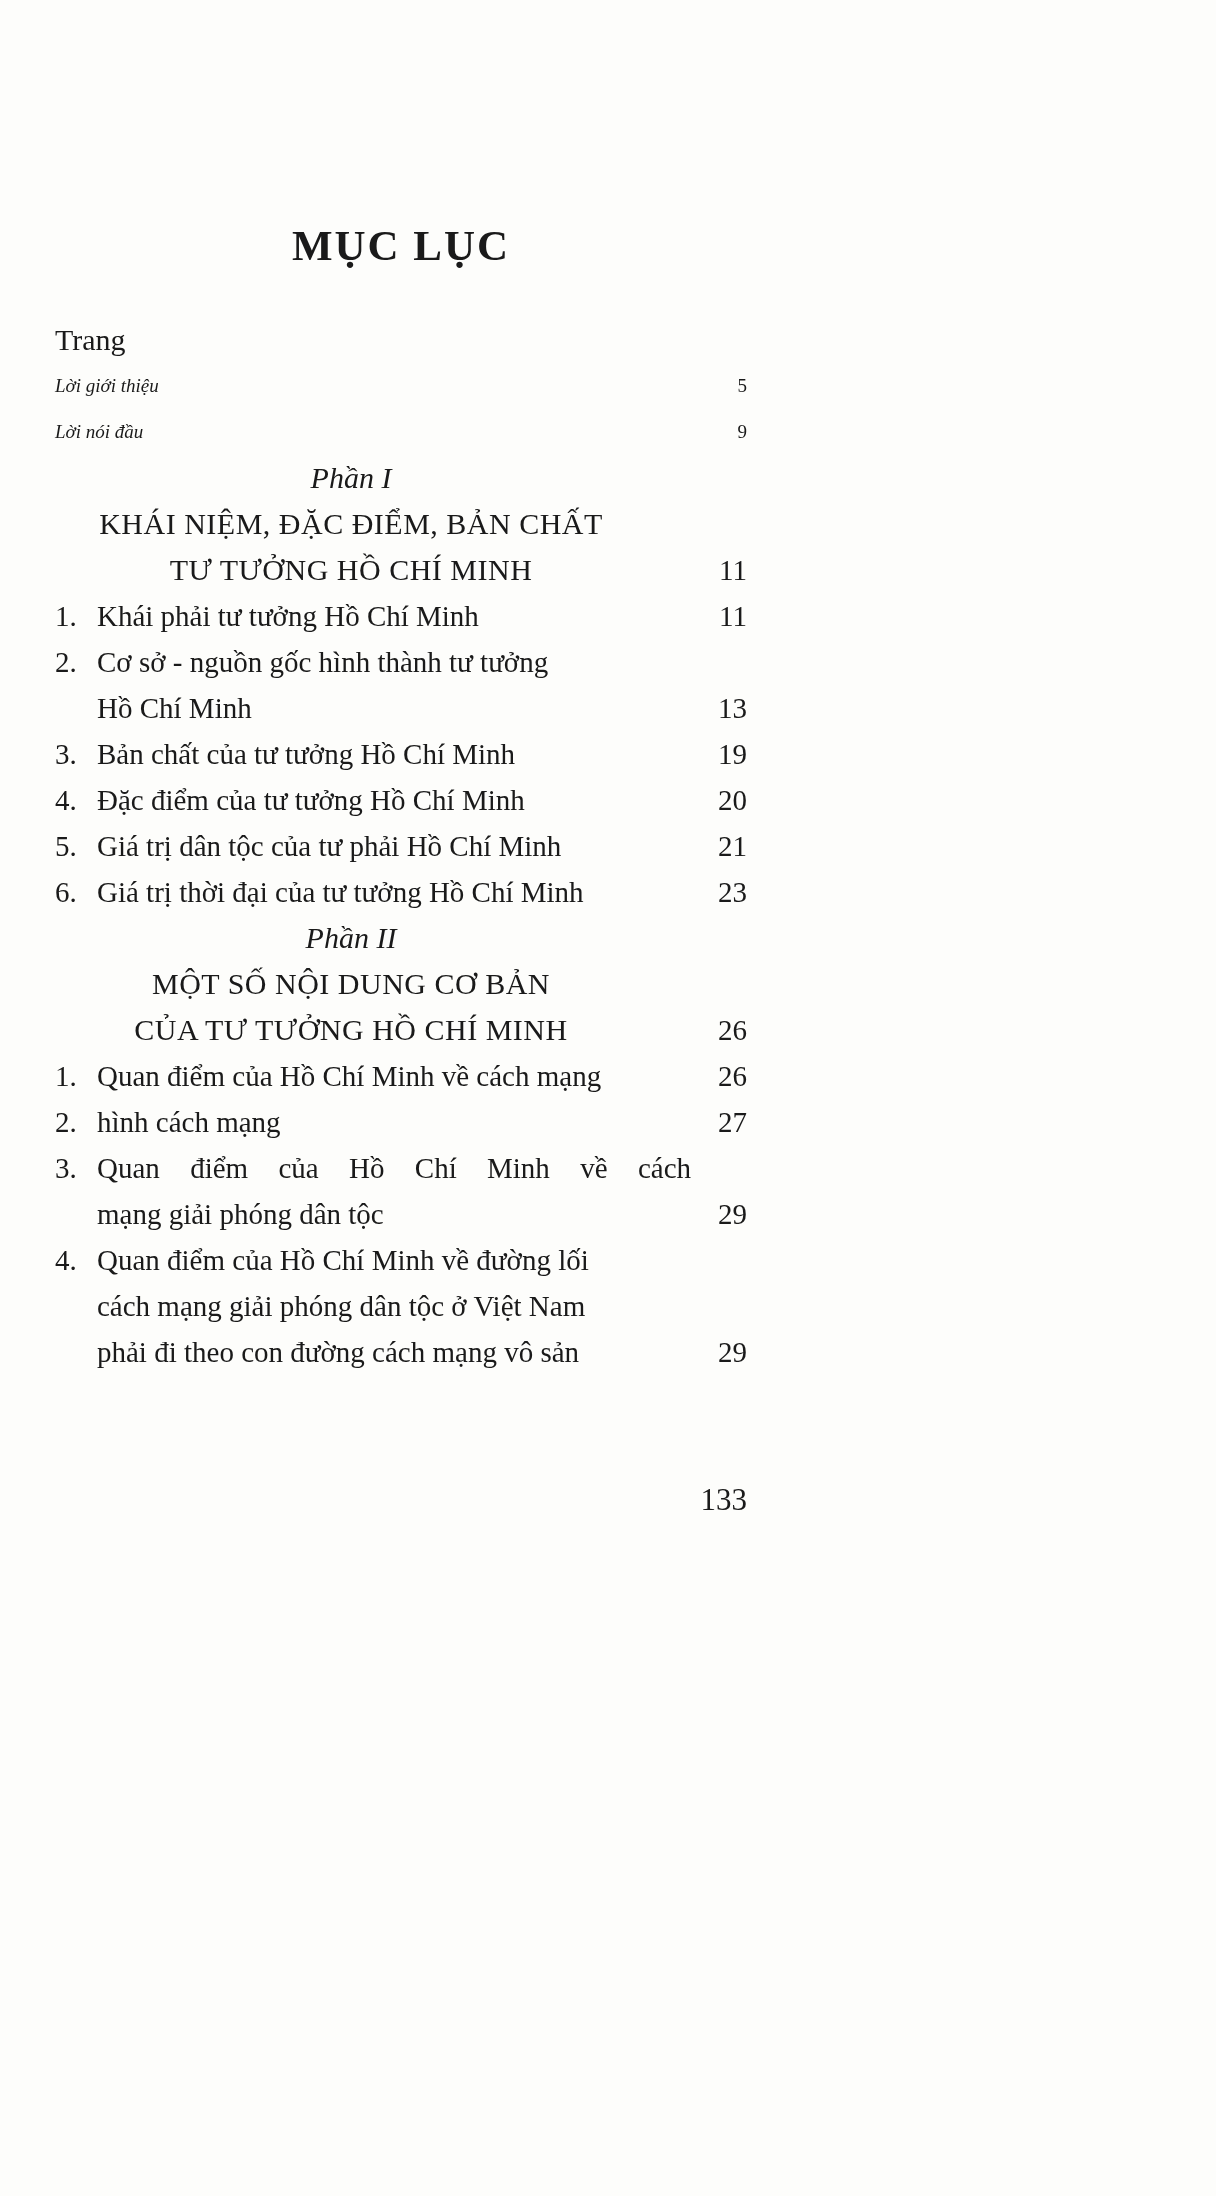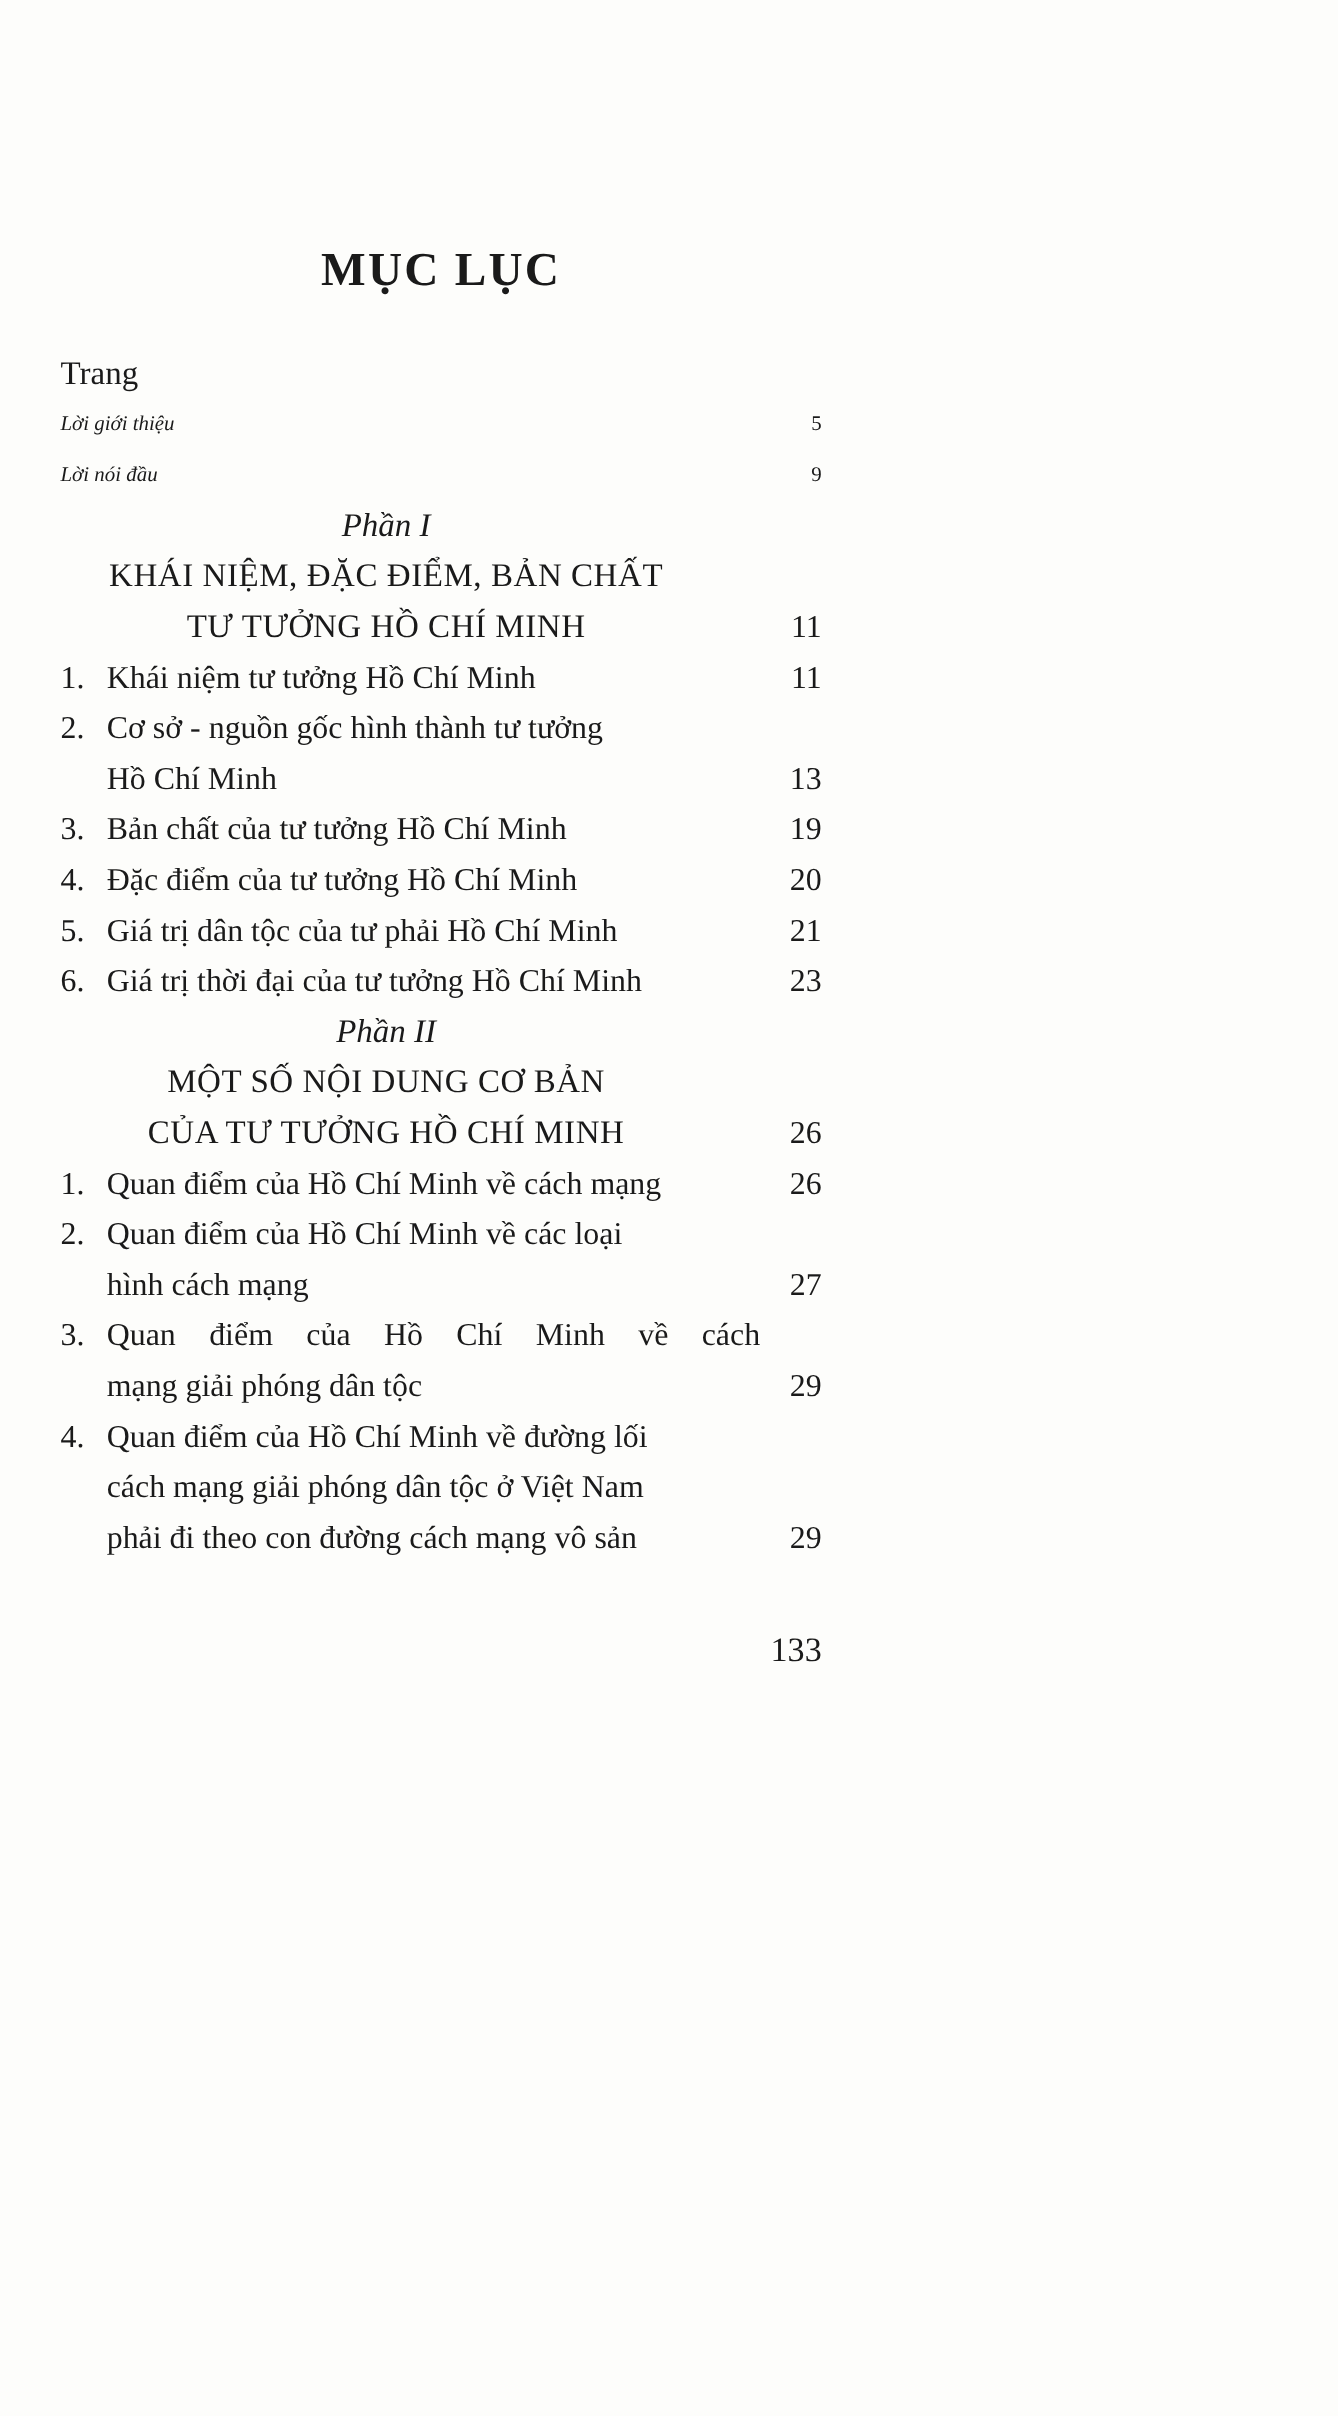--- a/index.html
+++ b/index.html
@@ -97,21 +97,21 @@
       <div class="row">
         <div class="fm-label">Lời nói đầu</div>
         <div class="page-num">9</div>
       </div>
       <div class="part-label">Phần I</div>
       <div class="heading-line"><span>KHÁI NIỆM, ĐẶC ĐIỂM, BẢN CHẤT</span></div>
       <div class="heading-line"><span>TƯ TƯỞNG HỒ CHÍ MINH</span><span class="heading-page">11</span></div>
       <div class="entry">
         <div class="entry-num">1.</div>
         <div class="entry-lines">
-          <div class="entry-line">Khái niệm tư tưởng Hồ Chí Minh</div>
+          <div class="entry-line">Khái phải tư tưởng Hồ Chí Minh</div>
         </div>
         <div class="entry-page page-num">11</div>
       </div>
       <div class="entry">
         <div class="entry-num">2.</div>
         <div class="entry-lines">
           <div class="entry-line">Cơ sở - nguồn gốc hình thành tư tưởng</div>
           <div class="entry-line">Hồ Chí Minh</div>
         </div>
         <div class="entry-page page-num">13</div>
@@ -150,21 +150,20 @@
       <div class="entry">
         <div class="entry-num">1.</div>
         <div class="entry-lines">
           <div class="entry-line">Quan điểm của Hồ Chí Minh về cách mạng</div>
         </div>
         <div class="entry-page page-num">26</div>
       </div>
       <div class="entry">
         <div class="entry-num">2.</div>
         <div class="entry-lines">
-          <div class="entry-line">Quan điểm của Hồ Chí Minh về các loại</div>
           <div class="entry-line">hình cách mạng</div>
         </div>
         <div class="entry-page page-num">27</div>
       </div>
       <div class="entry">
         <div class="entry-num">3.</div>
         <div class="entry-lines">
           <div class="entry-line justify-line">Quan điểm của Hồ Chí Minh về cách</div>
           <div class="entry-line">mạng giải phóng dân tộc</div>
         </div>

